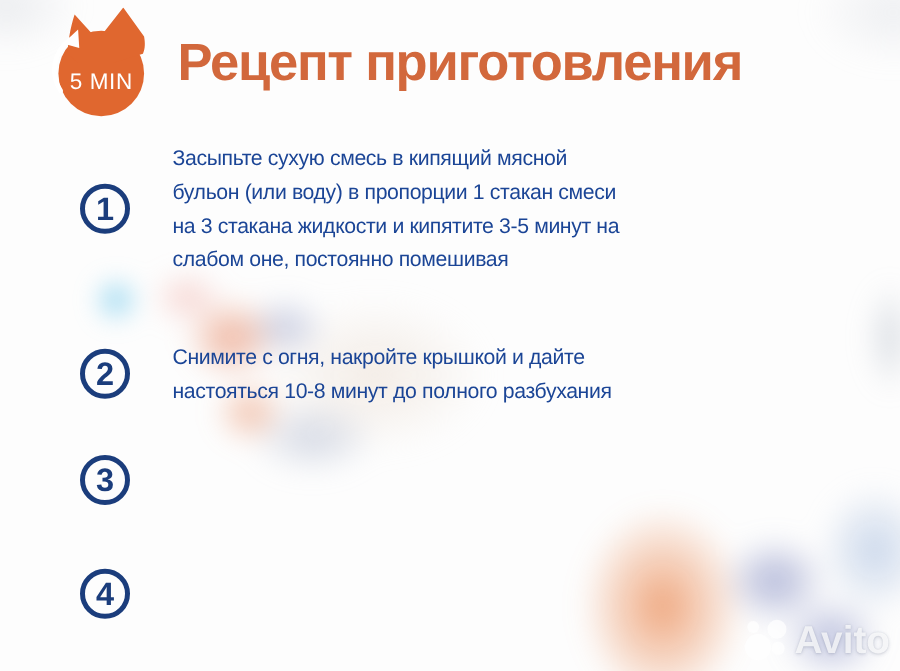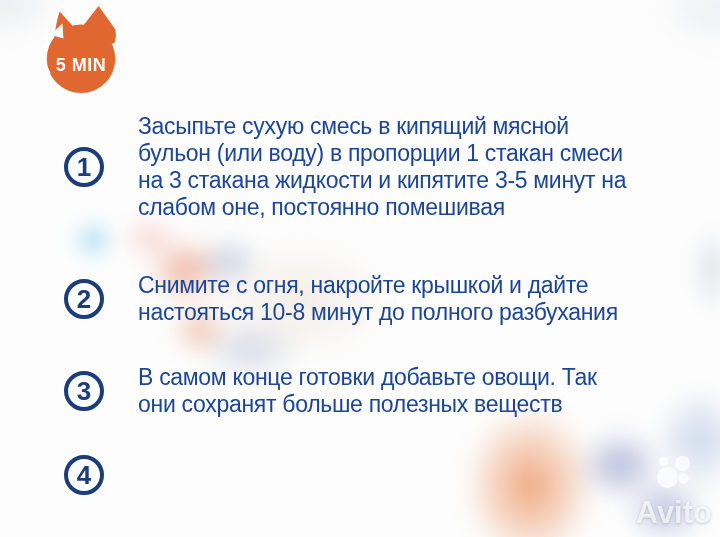--- a/index.html
+++ b/index.html
@@ -41,21 +41,21 @@
 
   .header {
     position: absolute; left: 34px; top: 6px;
     display: flex; align-items: center; gap: 14px;
   }
   .badge { position: relative; width: 94px; height: 88px; flex: none; }
   .badge svg { position: absolute; inset: 0; width: 100%; height: 100%; }
   .badge-label {
     position: absolute; left: 0; right: 0; top: 49px;
     text-align: center;
-    color: #ffffff; font-size: 18px; font-weight: bold; letter-spacing: 0.5px;
+    color: #ffffff; font-size: 18px; font-weight: normal; letter-spacing: 0.5px;
   }
   .title {
     color: var(--accent-orange);
     font-size: 42px; font-weight: bold; letter-spacing: -1px;
     white-space: nowrap;
   }
 
   .step {
     position: absolute; left: 64px; right: 14px;
     display: flex; align-items: center; gap: 34px;
@@ -65,29 +65,28 @@
     width: 40px; height: 40px;
     border: 4px solid var(--circle-navy);
     border-radius: 50%;
     display: flex; align-items: center; justify-content: center;
     color: var(--circle-navy);
     font-size: 26px; font-weight: bold;
     background: transparent;
   }
   .step-text {
     color: var(--step-blue);
-    font-size: 23px; line-height: 27px; letter-spacing: -0.3px;
+    font-size: 17px; line-height: 27px; letter-spacing: -0.3px;
     white-space: pre-line;
   }
 
   .watermark {
     position: absolute; right: 8px; bottom: 6px;
     display: flex; align-items: center; gap: 4px;
     opacity: 0.85;
-    flex-direction: column;
   }
   .watermark svg { width: 38px; height: 38px; }
   .watermark-text {
     color: rgba(255,255,255,0.85);
     font-size: 31px; font-weight: bold;
     text-shadow: 0 1px 3px rgba(100,110,135,0.35), 0 0 1px rgba(120,130,150,0.3);
   }
 </style>
 </head>
 <body>
@@ -99,40 +98,39 @@
   <div class="header">
     <div class="badge">
       <svg viewBox="0 0 100 95" aria-hidden="true">
         <circle cx="50" cy="57" r="37" fill="#e0672f"></circle>
         <path d="M21 40 C21 32 23 18 27 6 L47 28 L69 0 L87 25 C88 31 88 35 86 40 L60 48 L30 48 Z" fill="#e0672f"></path>
         <path d="M15 72 A32 32 0 0 1 23 28" fill="none" stroke="#ffffff" stroke-width="4" stroke-linecap="round"></path>
         <path d="M17 31 L30 19 L31 35 Z" fill="#ffffff"></path>
       </svg>
       <span class="badge-label">5 MIN</span>
     </div>
+    <div class="title">Рецепт приготовления</div>
   </div>
 
   <div class="step" style="top:113px">
     <div class="step-num">1</div>
     <div class="step-text">Засыпьте сухую смесь в кипящий мясной
 бульон (или воду) в пропорции 1 стакан смеси
 на 3 стакана жидкости и кипятите 3-5 минут на
 слабом оне, постоянно помешивая</div>
   </div>
 
   <div class="step" style="top:272px">
     <div class="step-num">2</div>
     <div class="step-text">Снимите с огня, накройте крышкой и дайте
 настояться 10-8 минут до полного разбухания</div>
   </div>
 
   <div class="step" style="top:364px">
     <div class="step-num">3</div>
-    <div class="step-text">В самом конце готовки добавьте овощи. Так
-они сохранят больше полезных веществ</div>
   </div>
 
   <div class="step" style="top:455px">
     <div class="step-num">4</div>
   </div>
 
   <div class="watermark">
     <svg viewBox="0 0 40 40" aria-hidden="true">
       <circle cx="9" cy="9" r="5" fill="rgba(255,255,255,0.85)"></circle>
       <circle cx="13" cy="26" r="11" fill="rgba(255,255,255,0.85)"></circle>

